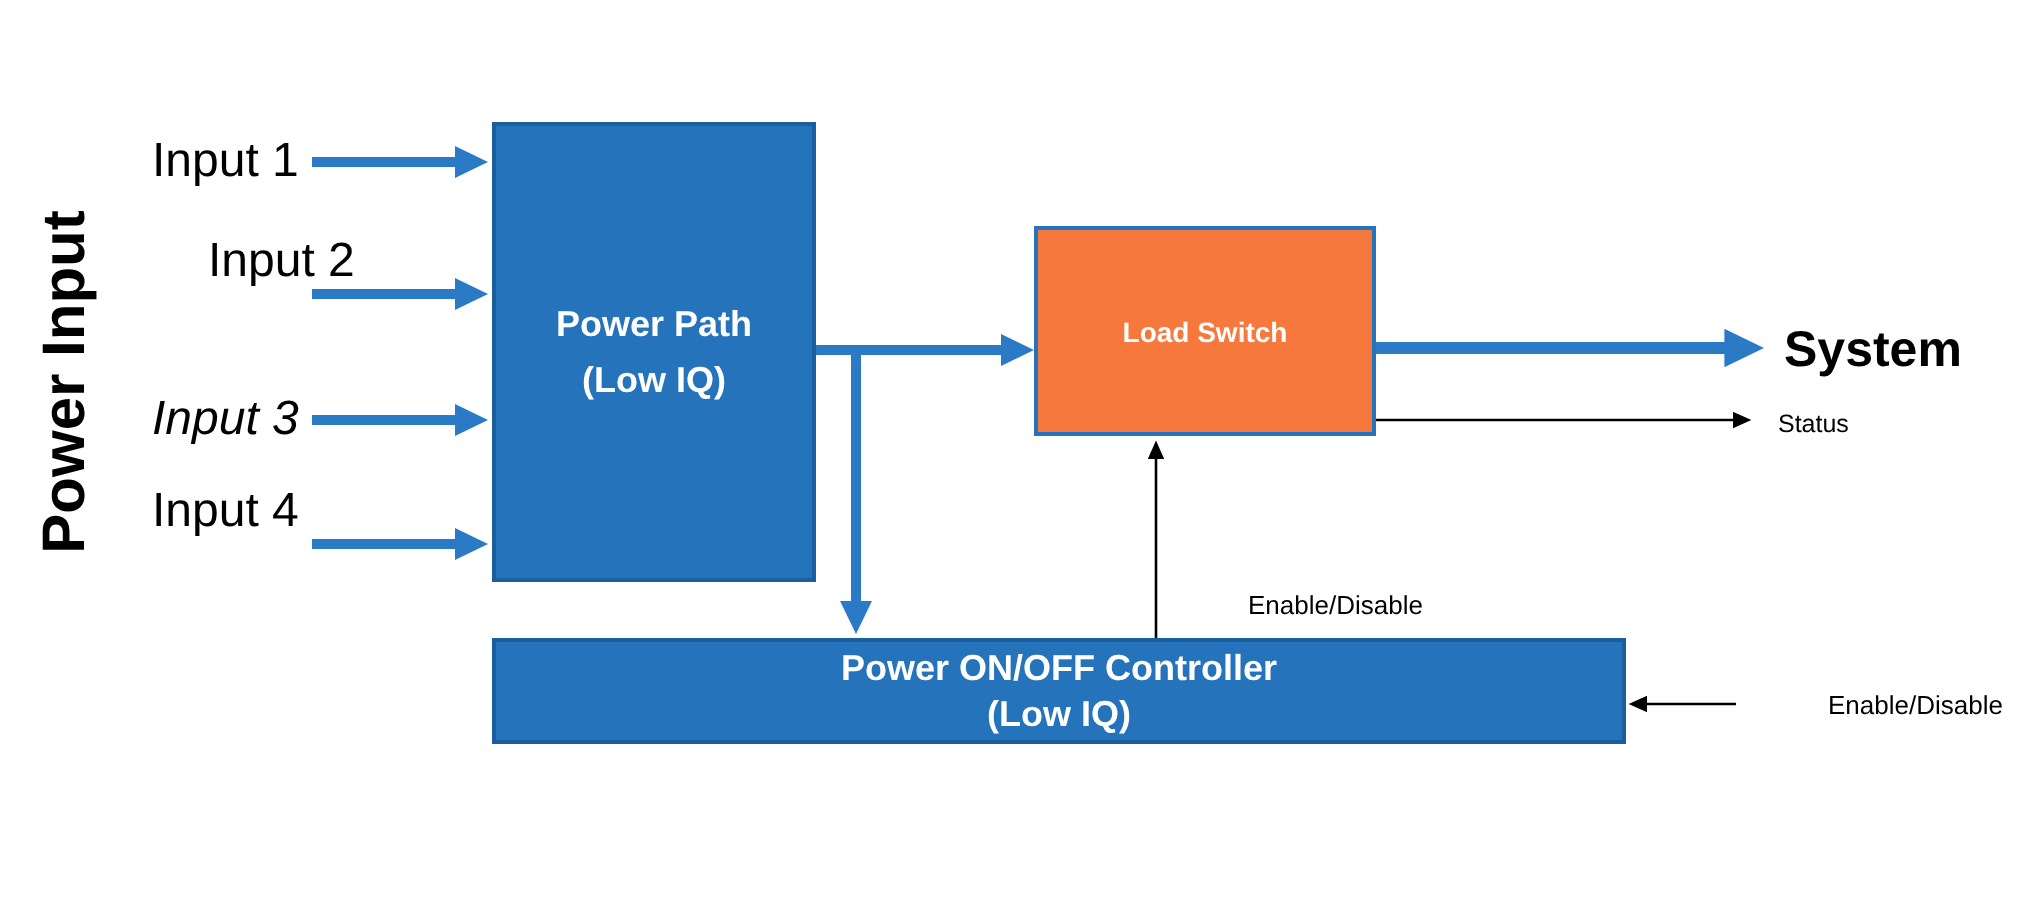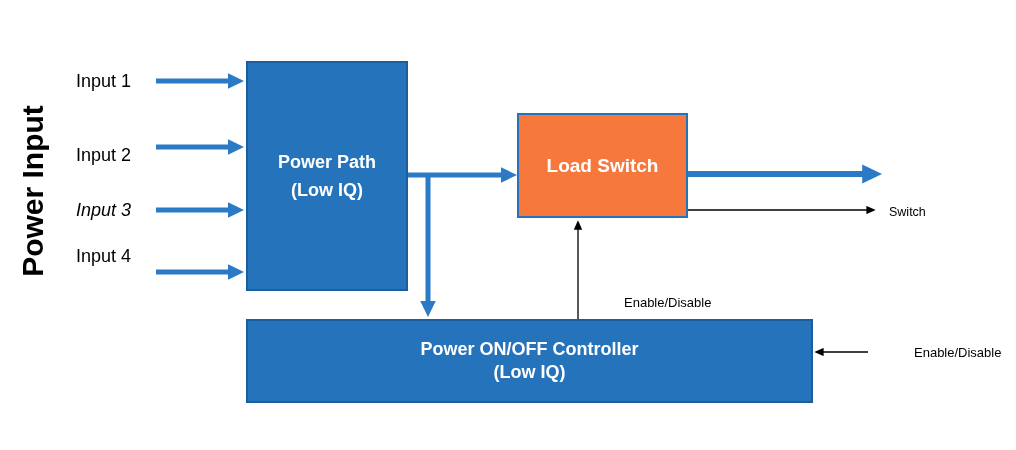--- a/index.html
+++ b/index.html
@@ -54,50 +54,50 @@
     width: 162px; height: 230px;
     background: var(--box-blue, #2573BB);
     border: 2px solid var(--box-blue-border, #1B5E9E);
     font-size: 18px;
   }
   .box.load-switch {
     left: 517px; top: 113px;
     width: 171px; height: 105px;
     background: var(--box-orange, #F7783C);
     border: 2px solid var(--box-blue, #2573BB);
-    font-size: 19px;
+    font-size: 14px;
   }
   .box.controller {
     left: 246px; top: 319px;
-    width: 567px; height: 84px;
+    width: 567px; height: 53px;
     background: var(--box-blue, #2573BB);
     border: 2px solid var(--box-blue-border, #1B5E9E);
     font-size: 18px;
   }
   .box.controller .bline { line-height: 23px; }
 
   .vlabel {
     position: absolute;
     left: 33px; top: 191px;
     transform: translate(-50%, -50%) rotate(-90deg);
     font-size: 30px;
     font-weight: 700;
     color: var(--text-black, #000000);
     white-space: nowrap;
   }
   .inlabel {
     position: absolute;
     left: 76px;
-    font-size: 18px;
+    font-size: 24px;
     line-height: 22px;
     color: var(--text-black, #000000);
     white-space: nowrap;
   }
   .inlabel.i1 { top: 70px; }
-  .inlabel.i2 { top: 144px; }
+  .inlabel.i2 { top: 120px; margin-left: 28px; }
   .inlabel.i3 { top: 199px; font-style: italic; }
   .inlabel.i4 { top: 245px; }
 
   .syslabel {
     position: absolute;
     left: 892px; top: 161px;
     font-size: 25px;
     font-weight: 700;
     color: var(--text-black, #000000);
     white-space: nowrap;
@@ -166,18 +166,19 @@
 
   <div class="box load-switch">
     <div class="bline">Load Switch</div>
   </div>
 
   <div class="box controller">
     <div class="bline">Power ON/OFF Controller</div>
     <div class="bline">(Low IQ)</div>
   </div>
 
-  <div class="statuslabel">Switch</div>
+  <div class="syslabel">System</div>
+  <div class="statuslabel">Status</div>
 
   <div class="enlabel up">Enable/Disable</div>
   <div class="enlabel right">Enable/Disable</div>
 
 </div>
 
 </body></html>

